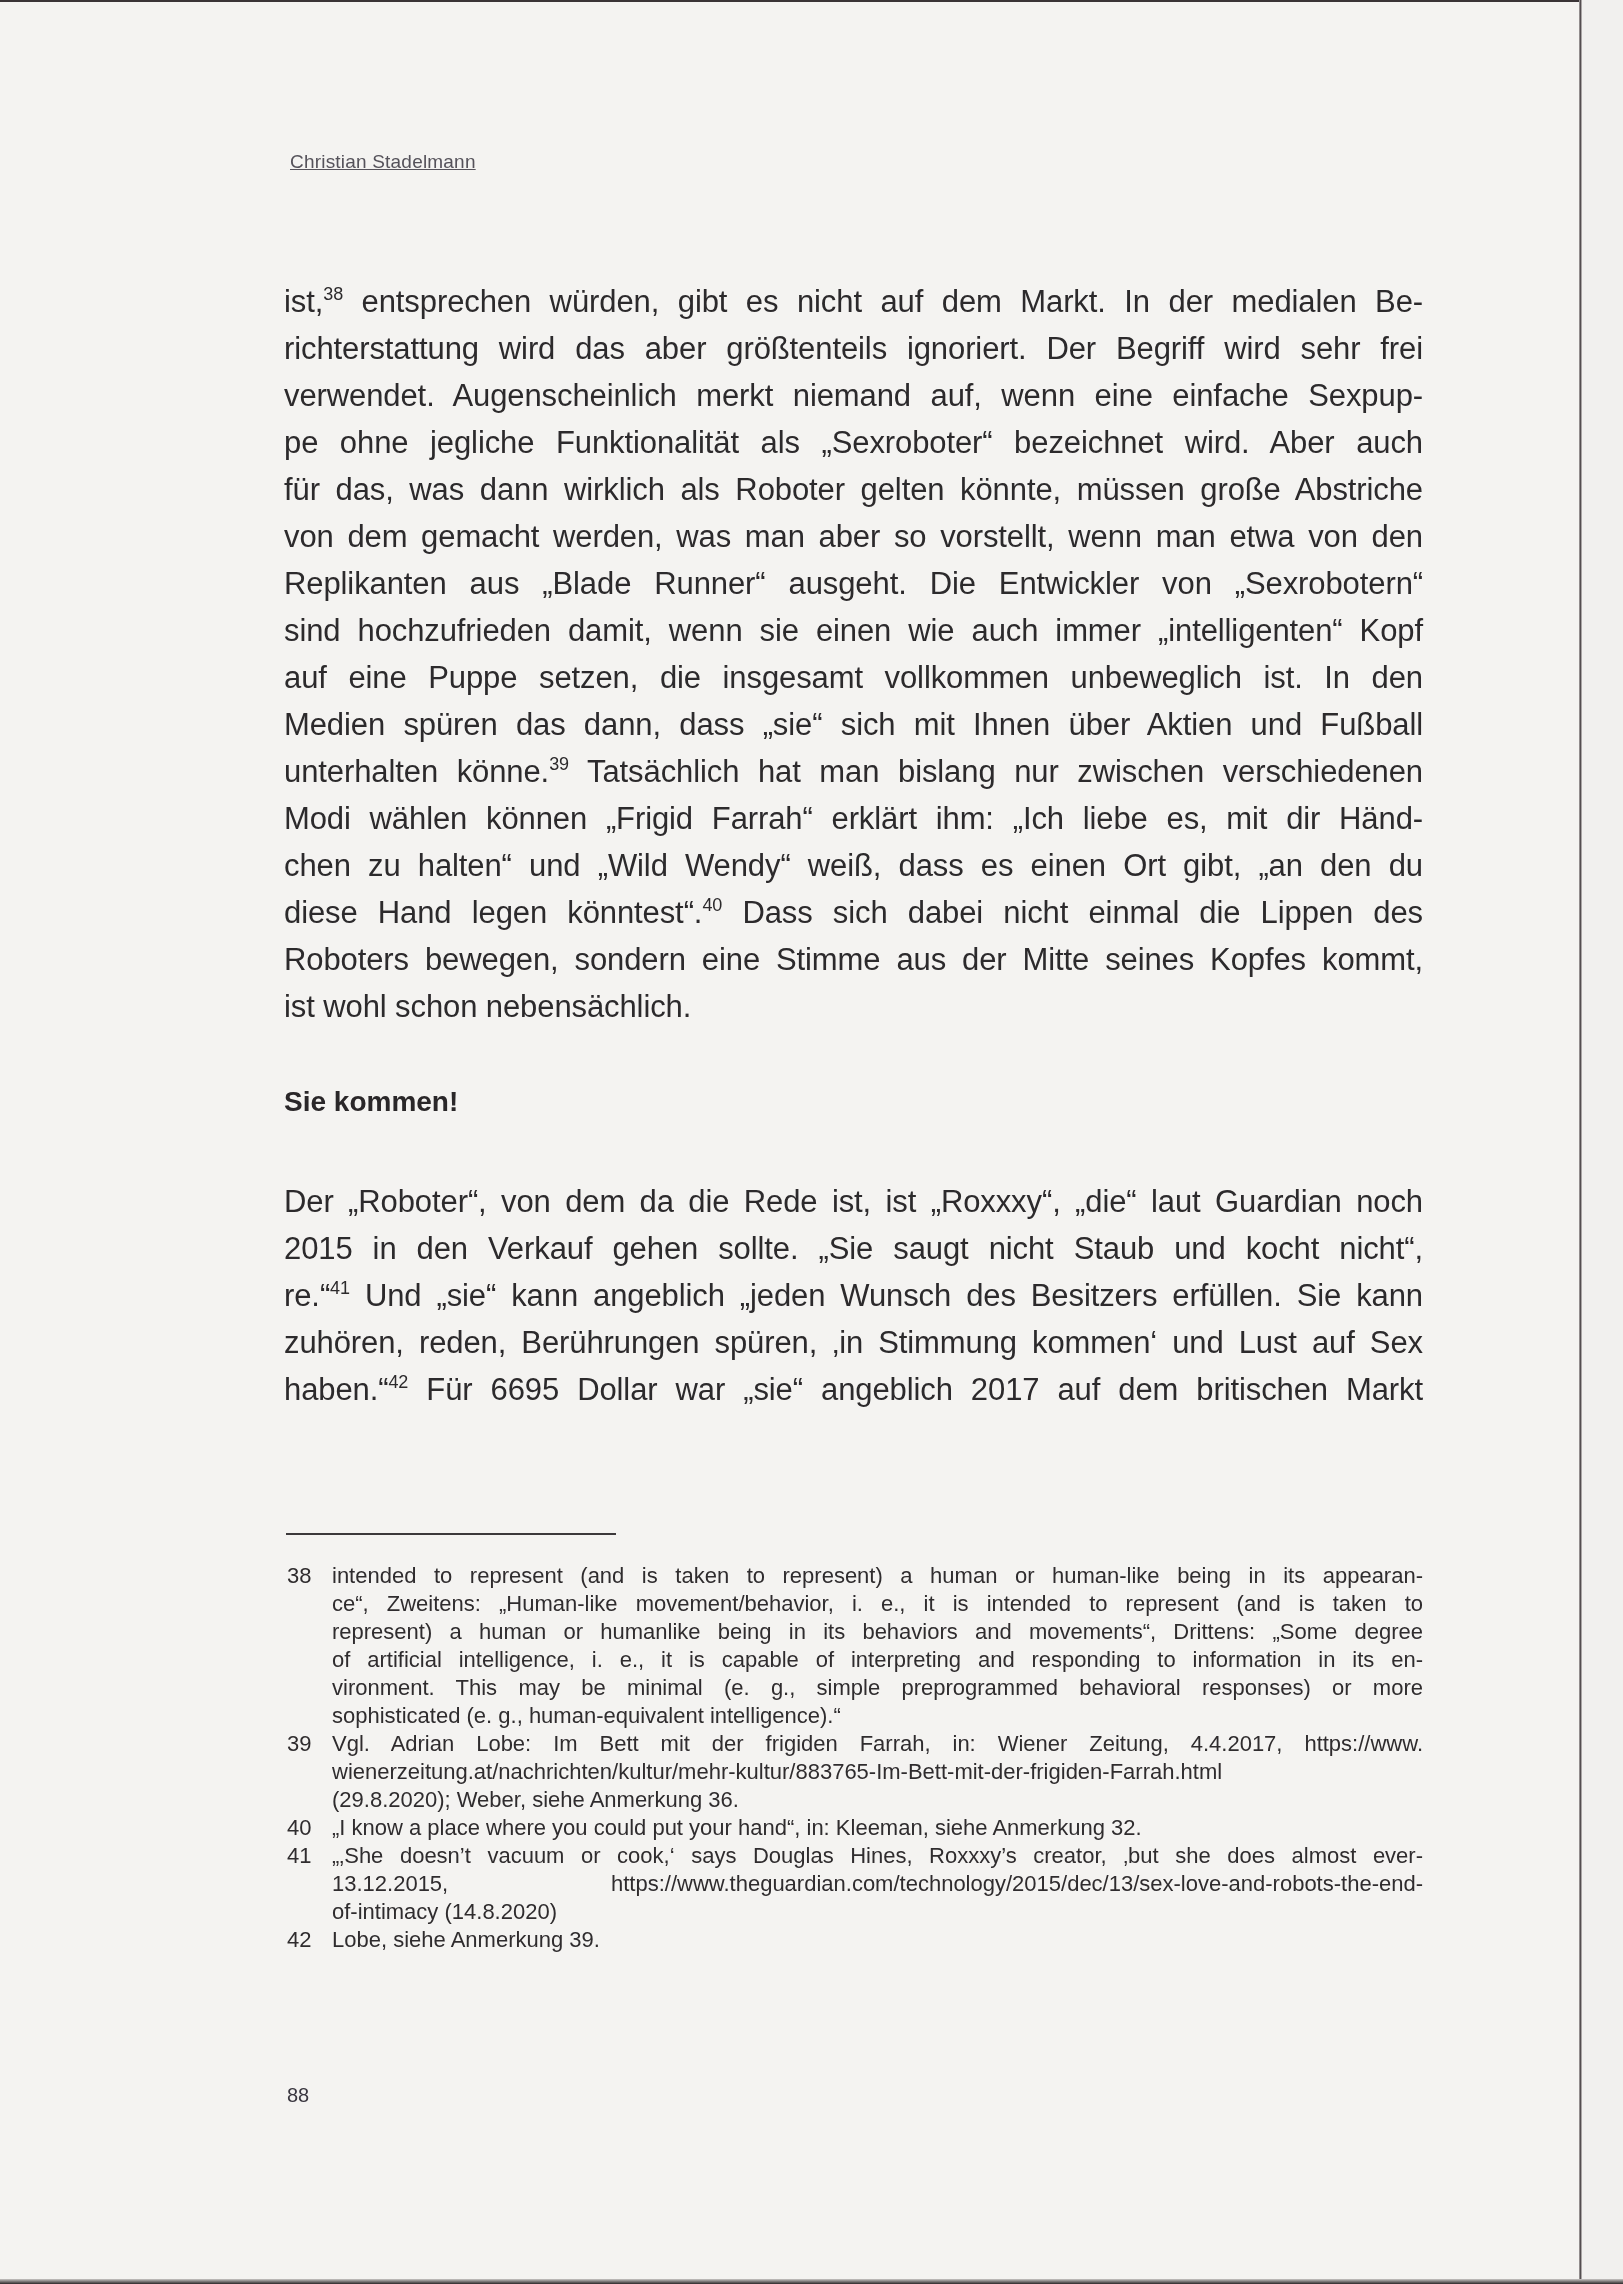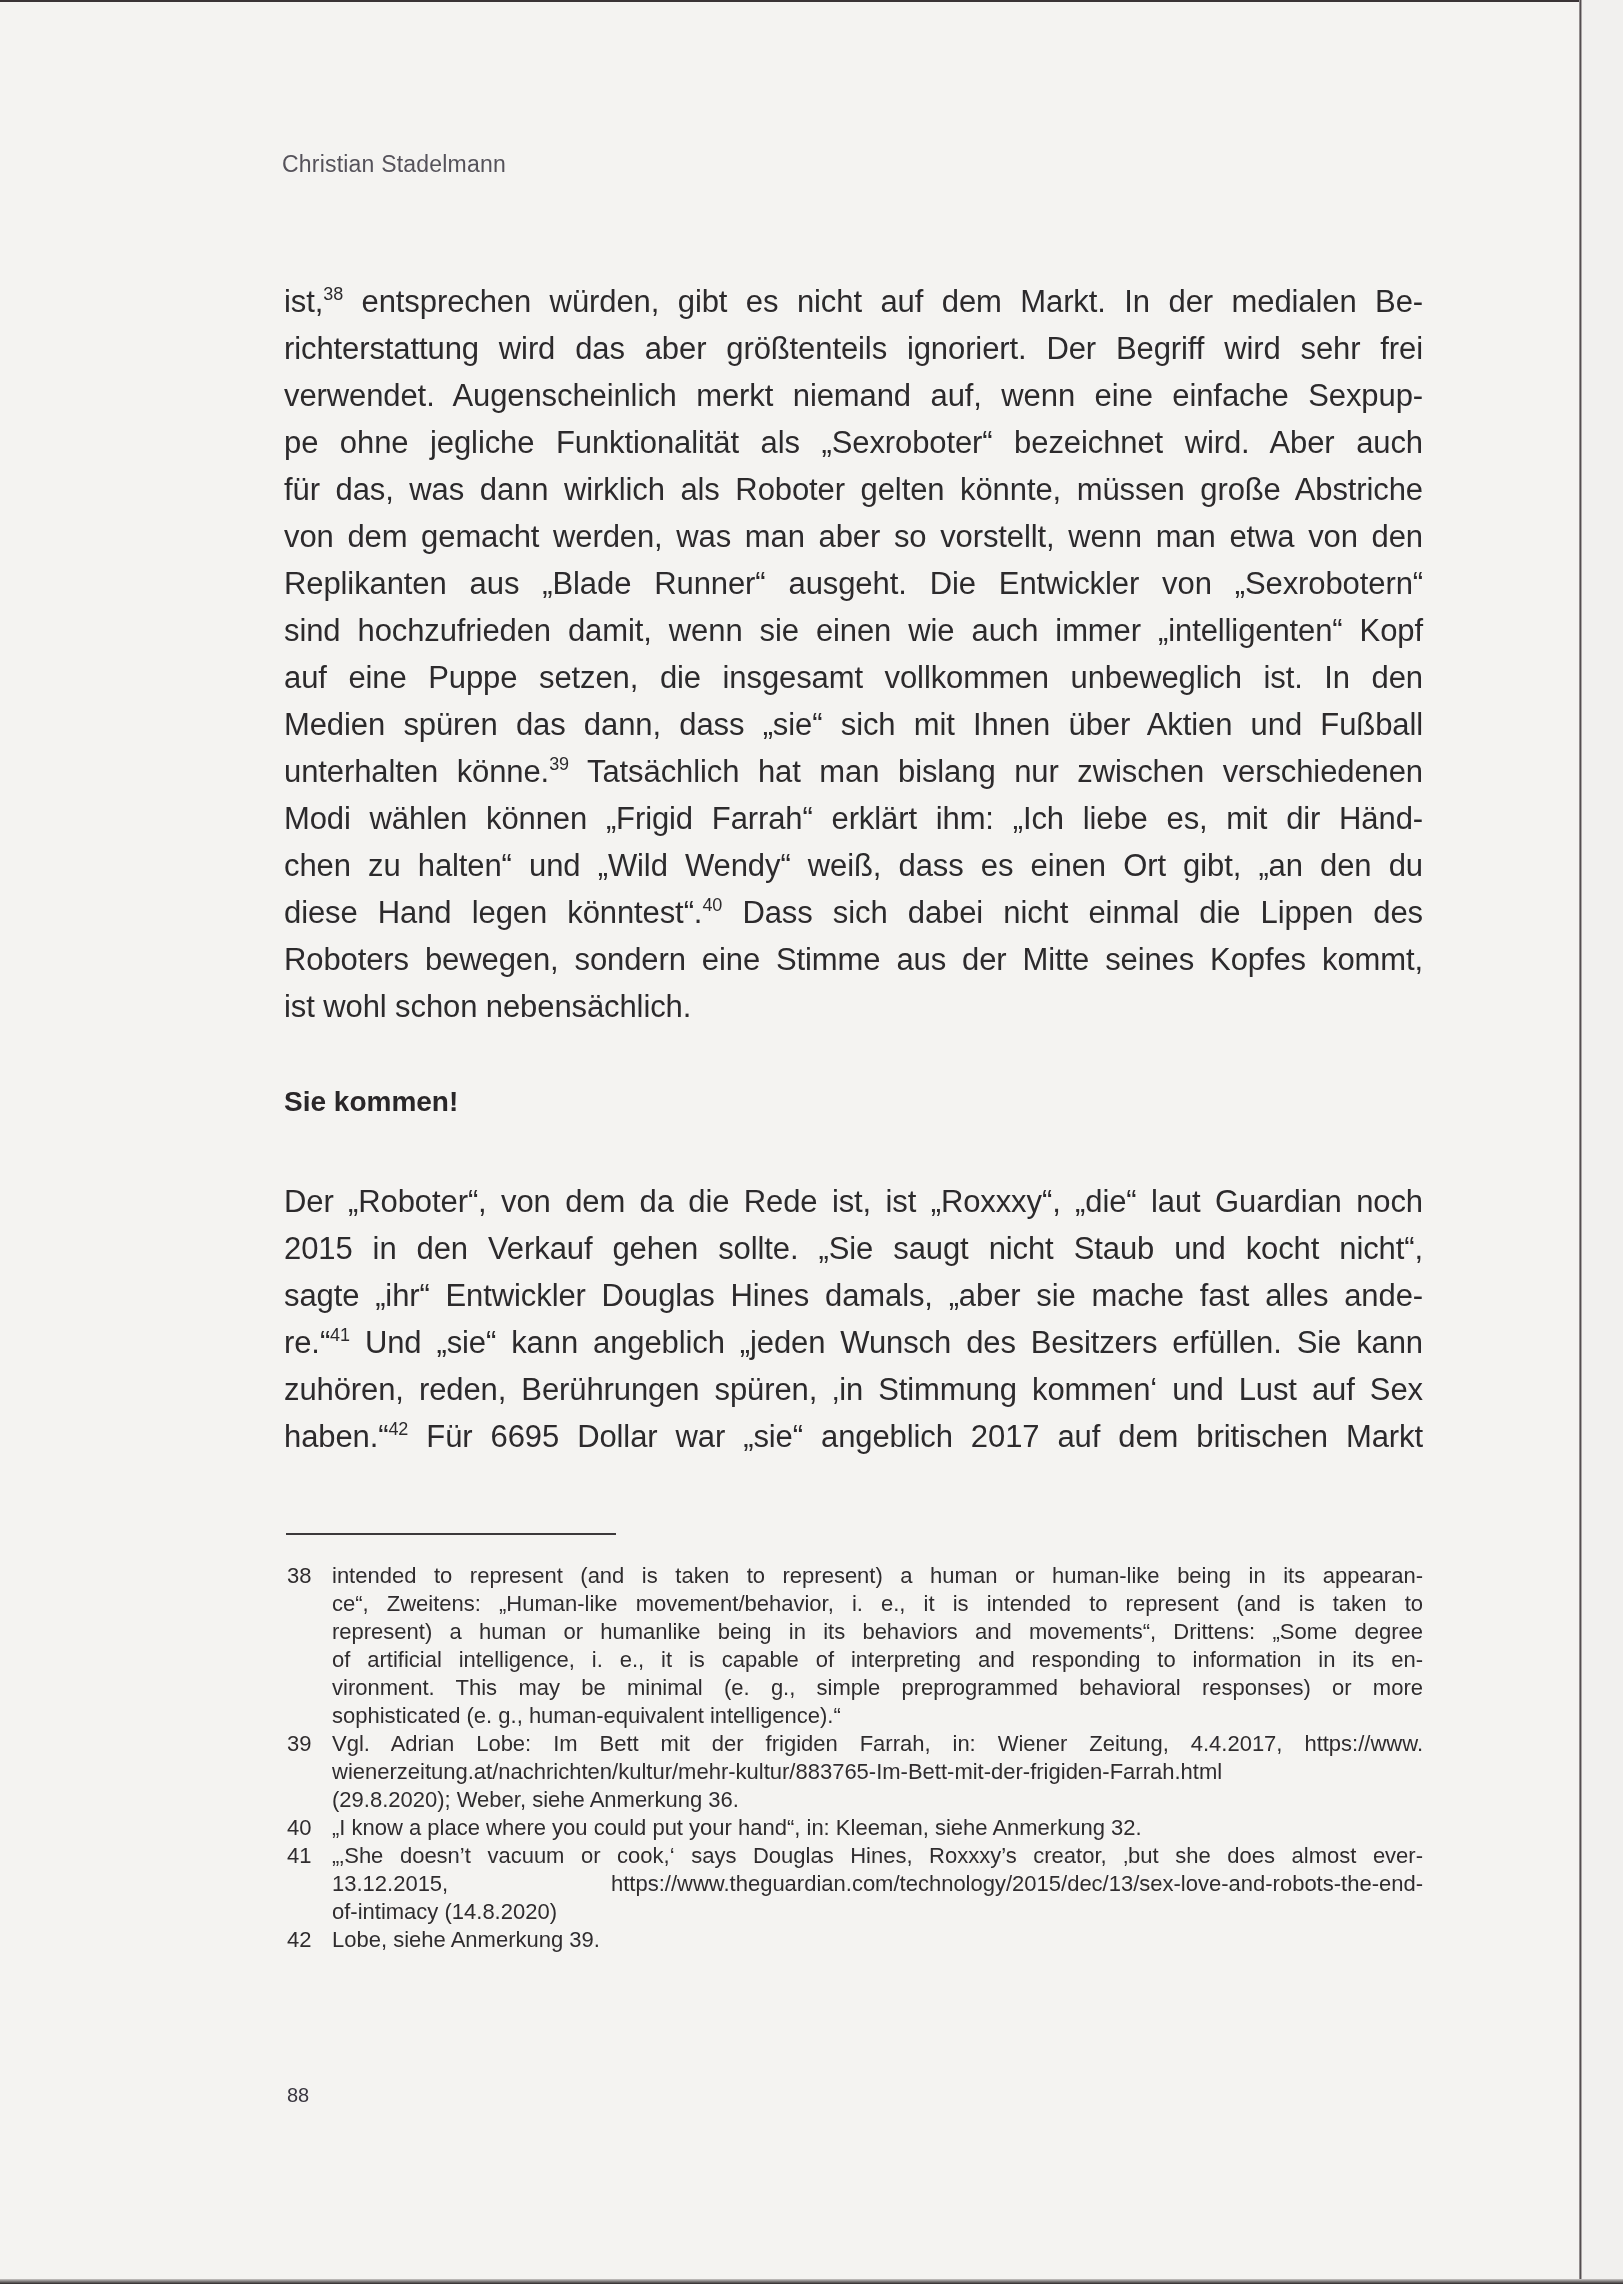--- a/index.html
+++ b/index.html
@@ -11,22 +11,22 @@
   }
   .top-shadow { position: absolute; left: 0; top: 0; width: 1623px; height: 2.4px; background: #3a3436; }
   .bottom-shadow { position: absolute; left: 0; bottom: 0; width: 1623px; height: 4.9px; background: linear-gradient(#c9c6c4, #2c2829); }
   .gutter-line {
     position: absolute; left: 1579px; top: 0; width: 3.2px; height: 2284px;
     background: linear-gradient(90deg, #bdb8b8, #4a4446 45%, #7b7576 70%, #e5e3e1);
   }
   .right-strip { position: absolute; left: 1582px; top: 0; width: 41px; height: 2284px; background: #f1f0ee; }
 
   .running-head {
-    position: absolute; left: 282px; top: 151px;
-    font-size: 23px; color: #55525a; letter-spacing: 0.2px;
+    position: absolute; left: 290px; top: 151px;
+    font-size: 19px; color: #55525a; letter-spacing: 0.2px; text-decoration: underline;
   }
   .body-text {
     position: absolute; left: 284px; top: 278px; width: 1139px;
     font-size: 31px; line-height: 47px; text-align: justify;
     letter-spacing: -0.1px; word-spacing: 0px;
   }
   .body-text .ln { display: block; text-align: justify; text-align-last: justify; white-space: nowrap; height: 47px; }
   .body-text .ln.last { text-align-last: left; }
   sup.fn { font-size: 18px; vertical-align: 0; position: relative; top: -12px; line-height: 0; }
 
@@ -77,21 +77,20 @@
     <span class="ln">diese Hand legen könntest“.<sup class="fn">40</sup> Dass sich dabei nicht einmal die Lippen des</span>
     <span class="ln">Roboters bewegen, sondern eine Stimme aus der Mitte seines Kopfes kommt,</span>
     <span class="ln last">ist wohl schon nebensächlich.</span>
   </div>
 
 <div class="heading">Sie kommen!</div>
 
 <div class="body-text p2" id="p2">
     <span class="ln">Der „Roboter“, von dem da die Rede ist, ist „Roxxxy“, „die“ laut Guardian noch</span>
     <span class="ln">2015 in den Verkauf gehen sollte. „Sie saugt nicht Staub und kocht nicht“,</span>
-    <span class="ln">sagte „ihr“ Entwickler Douglas Hines damals, „aber sie mache fast alles ande-</span>
     <span class="ln">re.“<sup class="fn">41</sup> Und „sie“ kann angeblich „jeden Wunsch des Besitzers erfüllen. Sie kann</span>
     <span class="ln">zuhören, reden, Berührungen spüren, ‚in Stimmung kommen‘ und Lust auf Sex</span>
     <span class="ln">haben.“<sup class="fn">42</sup> Für 6695 Dollar war „sie“ angeblich 2017 auf dem britischen Markt</span>
   </div>
 
 <div class="fn-rule"></div>
 
 <div class="footnotes" id="footnotes">
     <div class="fn-item">
       <span class="fn-num">38</span>

